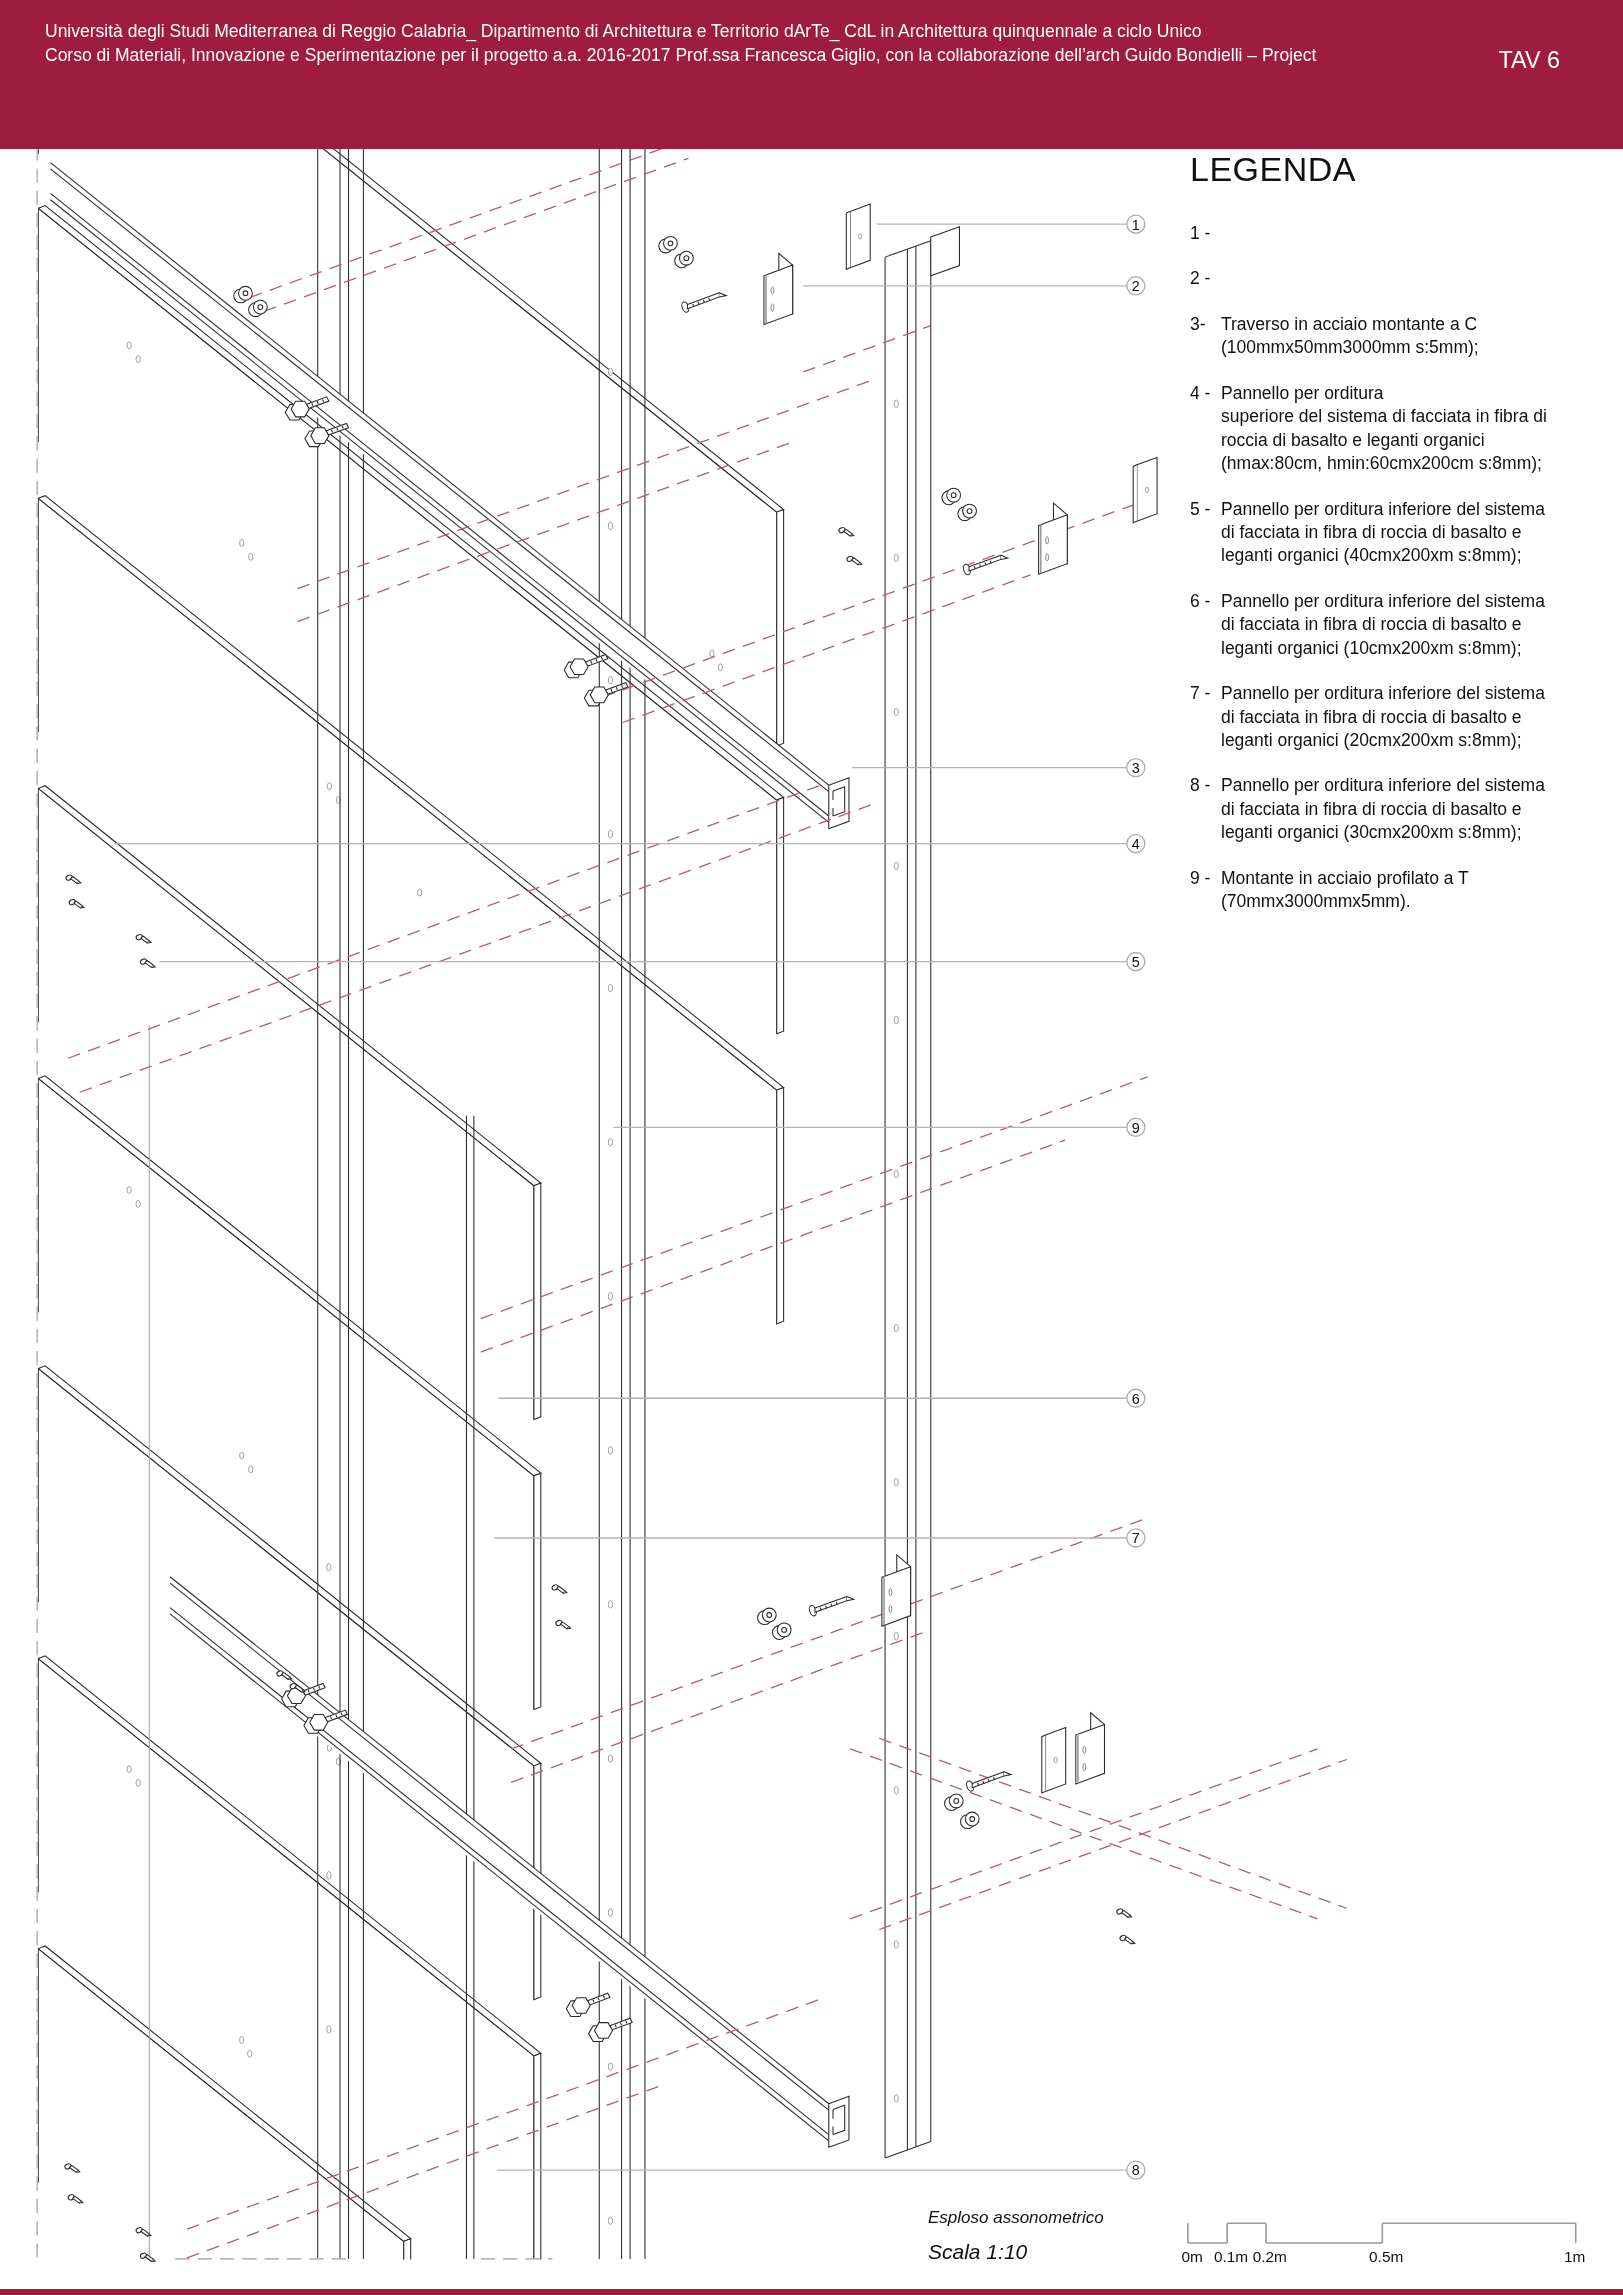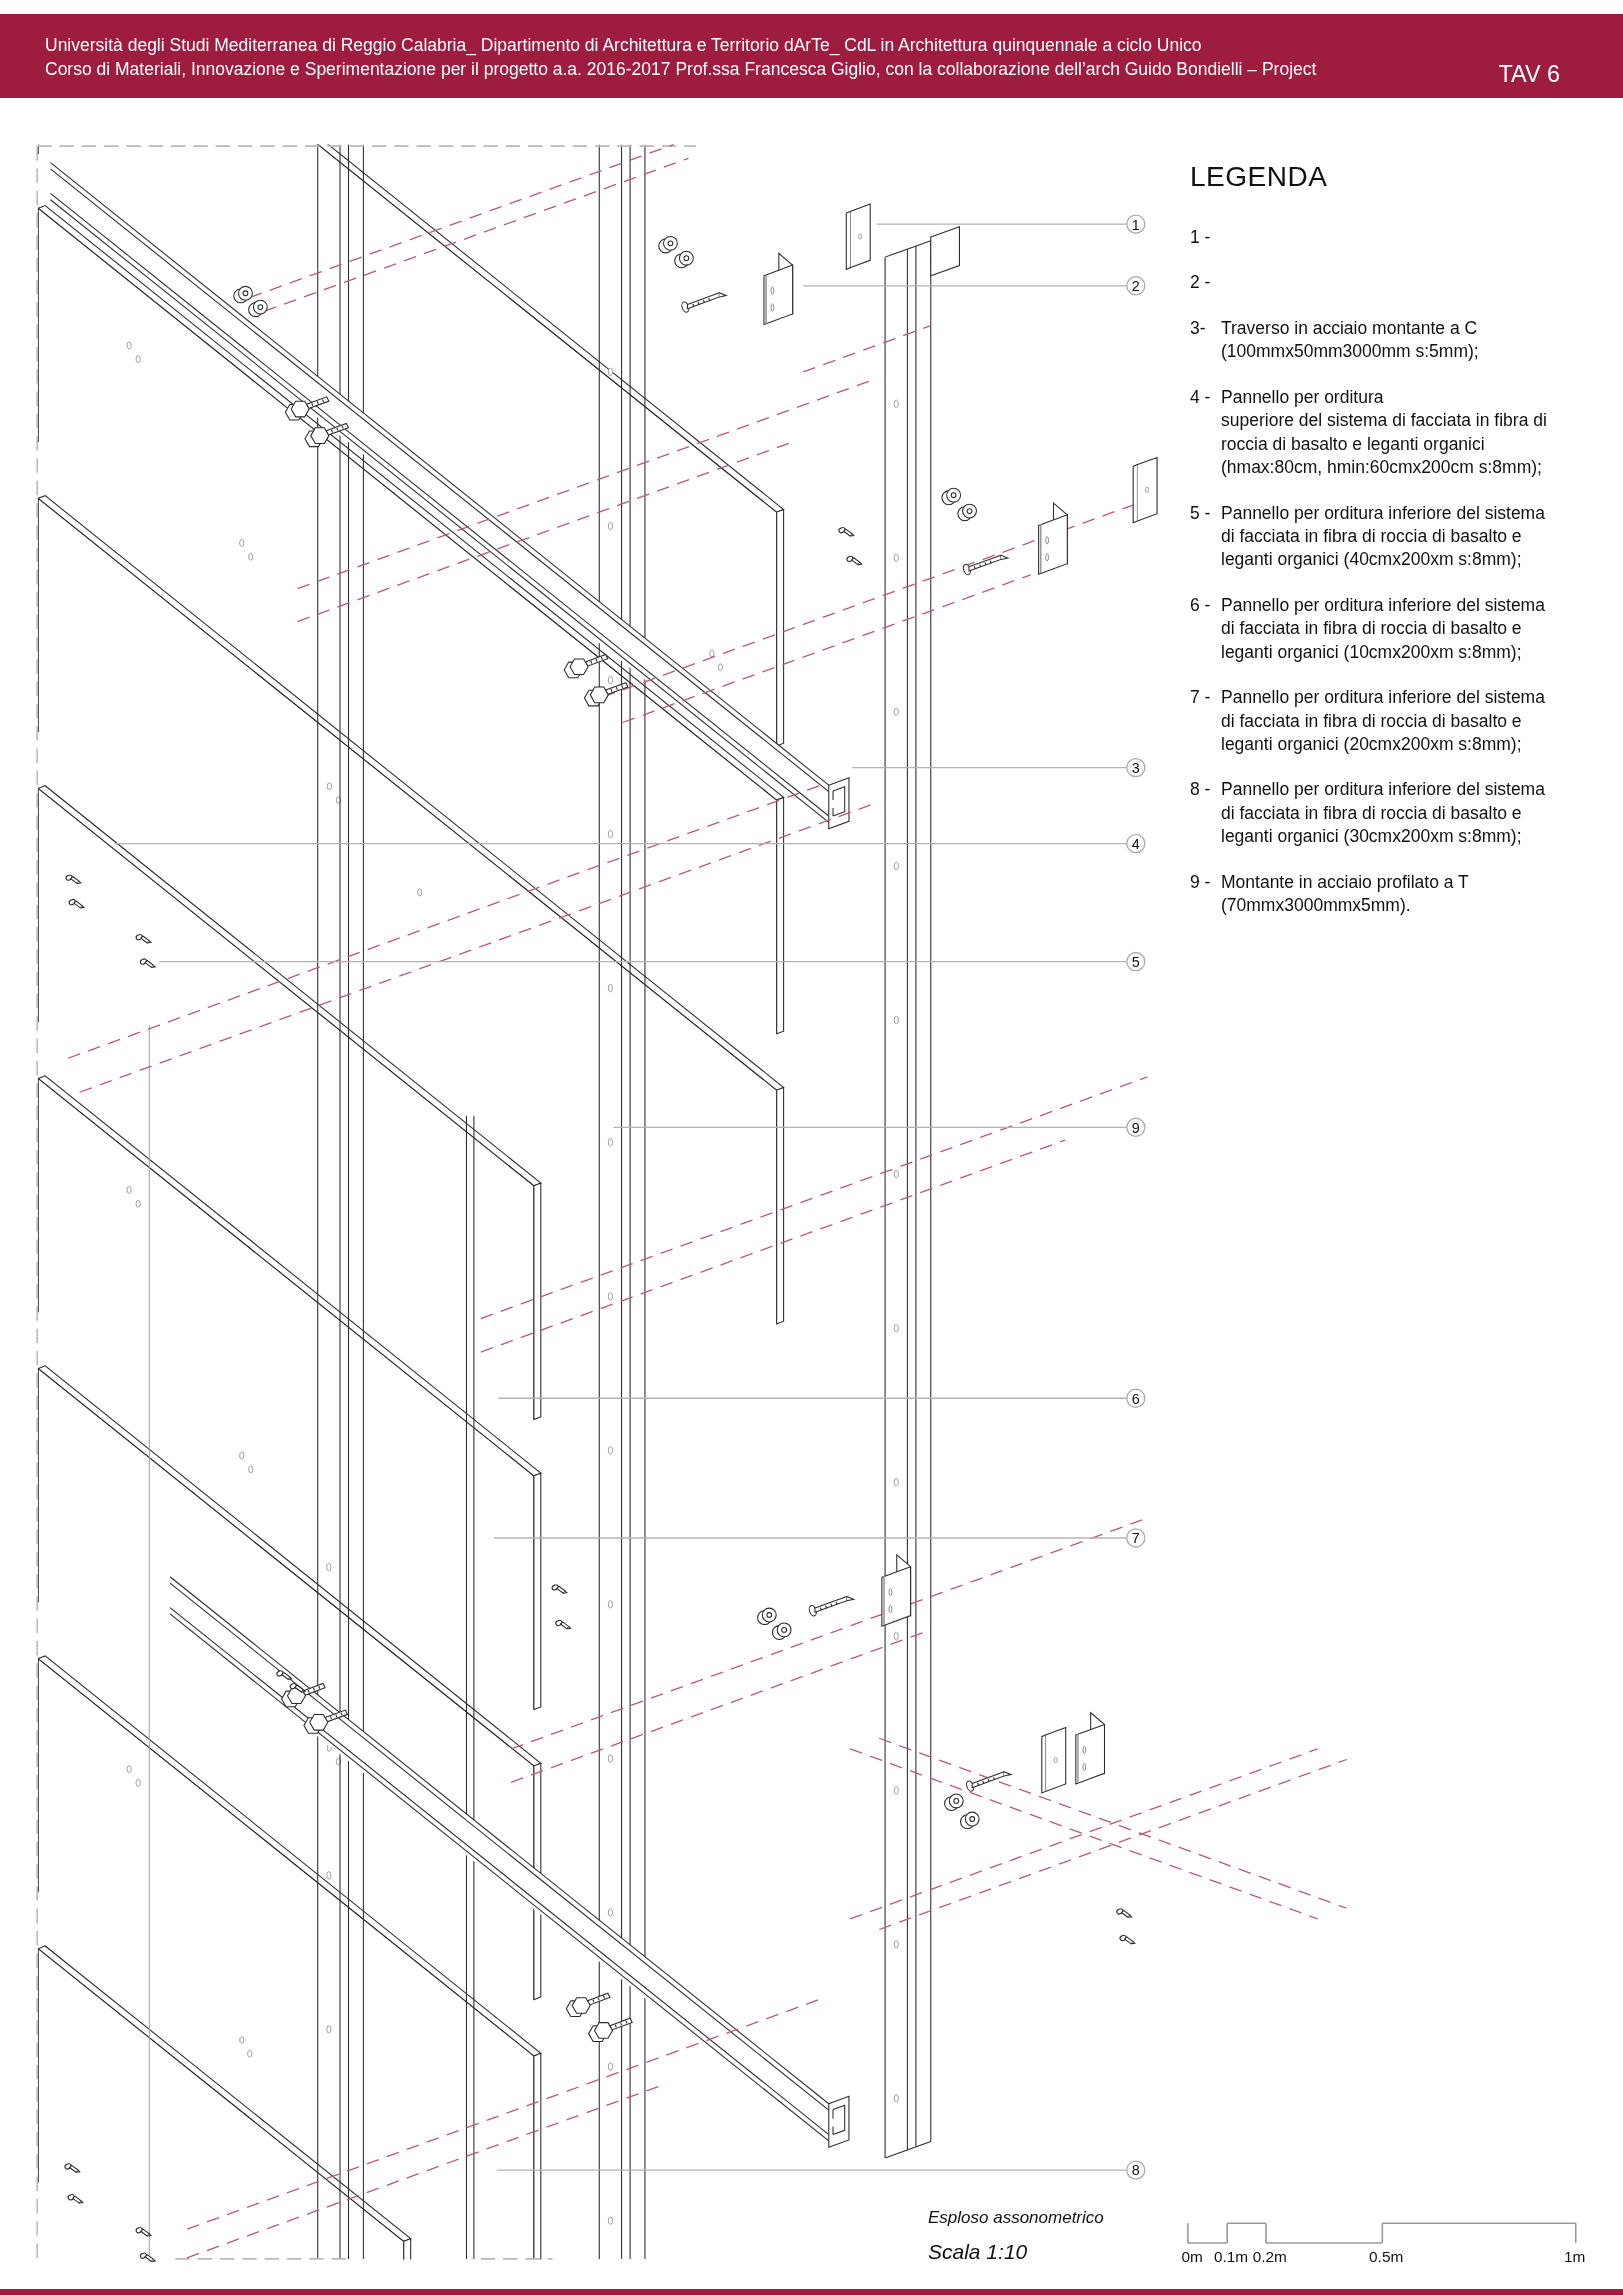--- a/index.html
+++ b/index.html
@@ -2,39 +2,39 @@
 <html style="font-size:8.5px"><head>
 <meta charset="utf-8">
 <style>
   html,body{margin:0;padding:0;}
   body{
     width:1623px;height:2295px;position:relative;background:#ffffff;
     font-family:"Liberation Sans", sans-serif;overflow:hidden;
   }
   
   .header{
-    position:absolute;left:0;top:14px;width:1623px;height:84px;
+    position:absolute;left:0;top:0;width:1623px;height:149px;
     background:#9e1c3e;color:#ffffff;box-sizing:border-box;
     padding:19px 0 0 45px;
   }
   .header .hline{font-size:17.5px;line-height:24px;white-space:nowrap;}
   .tav{
     position:absolute;right:63px;top:47px;font-size:23.4px;color:#fff;margin-left:24px;
   }
   
   .footer{
     position:absolute;left:0;top:2289px;width:1623px;height:6.4px;background:#9e1c3e;
   }
   
   svg.axon{position:absolute;left:0;top:0;}
   
   .legend{
     position:absolute;left:1190px;top:150px;width:425px;color:#111;
   }
-  .legend .title{font-size:28px;margin-bottom:33px;letter-spacing:0.5px;margin-top:11px;}
+  .legend .title{font-size:34px;margin-bottom:33px;letter-spacing:0.5px;}
   .legend .item{display:flex;margin-bottom:22px;font-size:17.5px;line-height:1.34;}
   .legend .num{flex:none;width:31px;}
   .legend .body{white-space:pre-line;}
   
   .caption{position:absolute;left:928px;top:2201px;color:#111;}
   .caption .c1{font-size:17px;line-height:34px;font-style:italic;}
   .caption .c2{font-size:21px;line-height:34px;font-style:italic;}
 </style>
 </head>
 <body>

